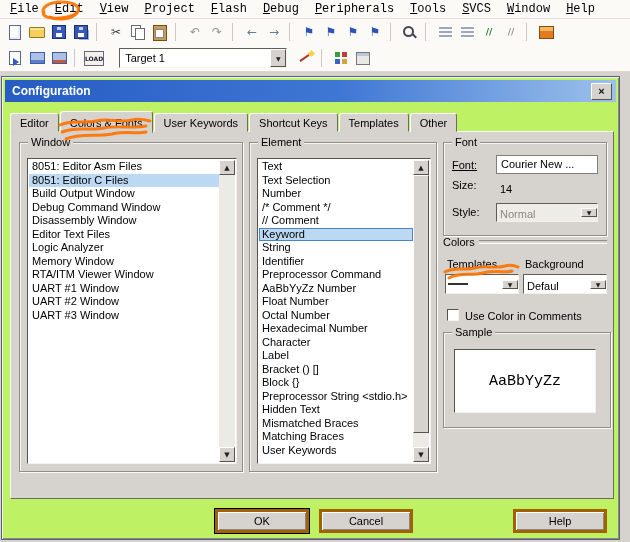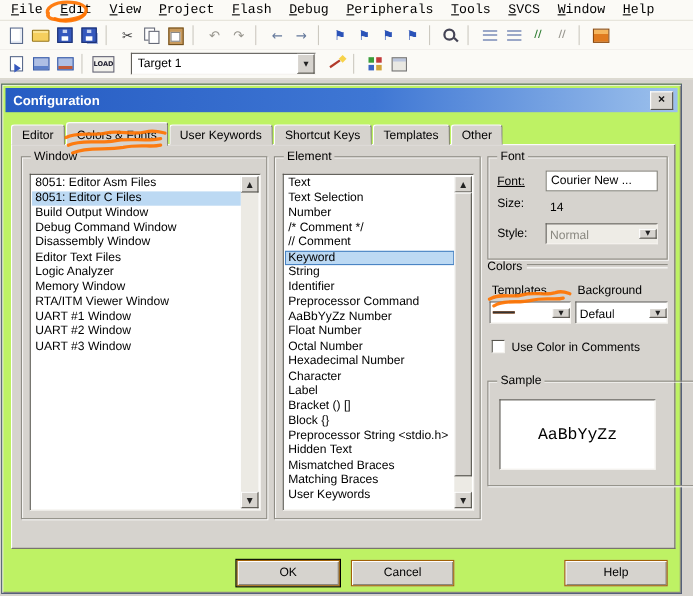--- a/index.html
+++ b/index.html
@@ -94,21 +94,21 @@
     padding:2px 4px 0;box-sizing:border-box;white-space:nowrap;overflow:hidden;}
   .combo-sm{position:absolute;display:flex;align-items:center;box-sizing:border-box;
     background:#fff;border:1px solid;border-color:#5f5d58 #f4f2ee #f4f2ee #5f5d58;gap:32px;}
   .combo-sm .val{flex:1;padding:3px 3px 0;font-size:11px;white-space:nowrap;overflow:hidden;}
   .combo-sm.disabled{background:#eeece6;} .combo-sm.disabled .val{color:#8a8880;}
   .swatch{flex:1;margin:2px;background:var(--accent,#FF6600);border:1px solid #333;}
   .checkbox{position:absolute;width:12px;height:12px;background:#fff;border:1px solid;
     border-color:#55534c #f4f2ee #f4f2ee #55534c;box-sizing:border-box;}
   .sample-box{position:absolute;left:10px;top:16px;width:142px;height:64px;display:flex;align-items:center;justify-content:center;
     font-family:"Liberation Mono",monospace;font-size:15px;}
-  .btn{position:absolute;height:24px;background:#d6d3ce;border:1px solid #a16207;
+  .btn{position:absolute;height:24px;background:#d6d3ce;border:3px solid #a16207;
     box-shadow:inset 1px 1px 0 #fff,inset -1px -1px 0 #8a887f;
     display:flex;align-items:center;justify-content:center;font-size:11px;box-sizing:border-box;}
   .btn.default{outline:1px solid #000;}
 
   
   .annotations{position:absolute;left:0;top:0;width:630px;height:542px;pointer-events:none;z-index:60;}
   .scribble{stroke:var(--scribble,#FF7300);stroke-width:3;fill:none;stroke-linecap:round;opacity:.92;}
 </style>
 </head>
 <body>
@@ -288,21 +288,21 @@
         <span class="swatch"></span>
         <span class="drop-btn"></span>
       </span>
       <span class="combo-sm" style="left:512px;top:142px;width:84px;height:20px;">
         <span class="val">Default</span>
         <span class="drop-btn"></span>
       </span>
       <span class="checkbox" style="left:436px;top:177px;"></span>
       <span class="lbl" style="left:454px;top:178px;">Use Color in Comments</span>
 
-      <div class="group" style="left:432px;top:214px;width:188px;height:96px;">
+      <div class="group" style="left:432px;top:200px;width:168px;height:96px;">
         <span class="group-label">Sample</span>
         <div class="sample-box sunken">
           <span>AaBbYyZz</span>
         </div>
       </div>
 
     </div>
 
     <div class="btn default" style="left:213px;top:432px;width:94px;">OK</div>
     <div class="btn" style="left:317px;top:432px;width:94px;">Cancel</div>

